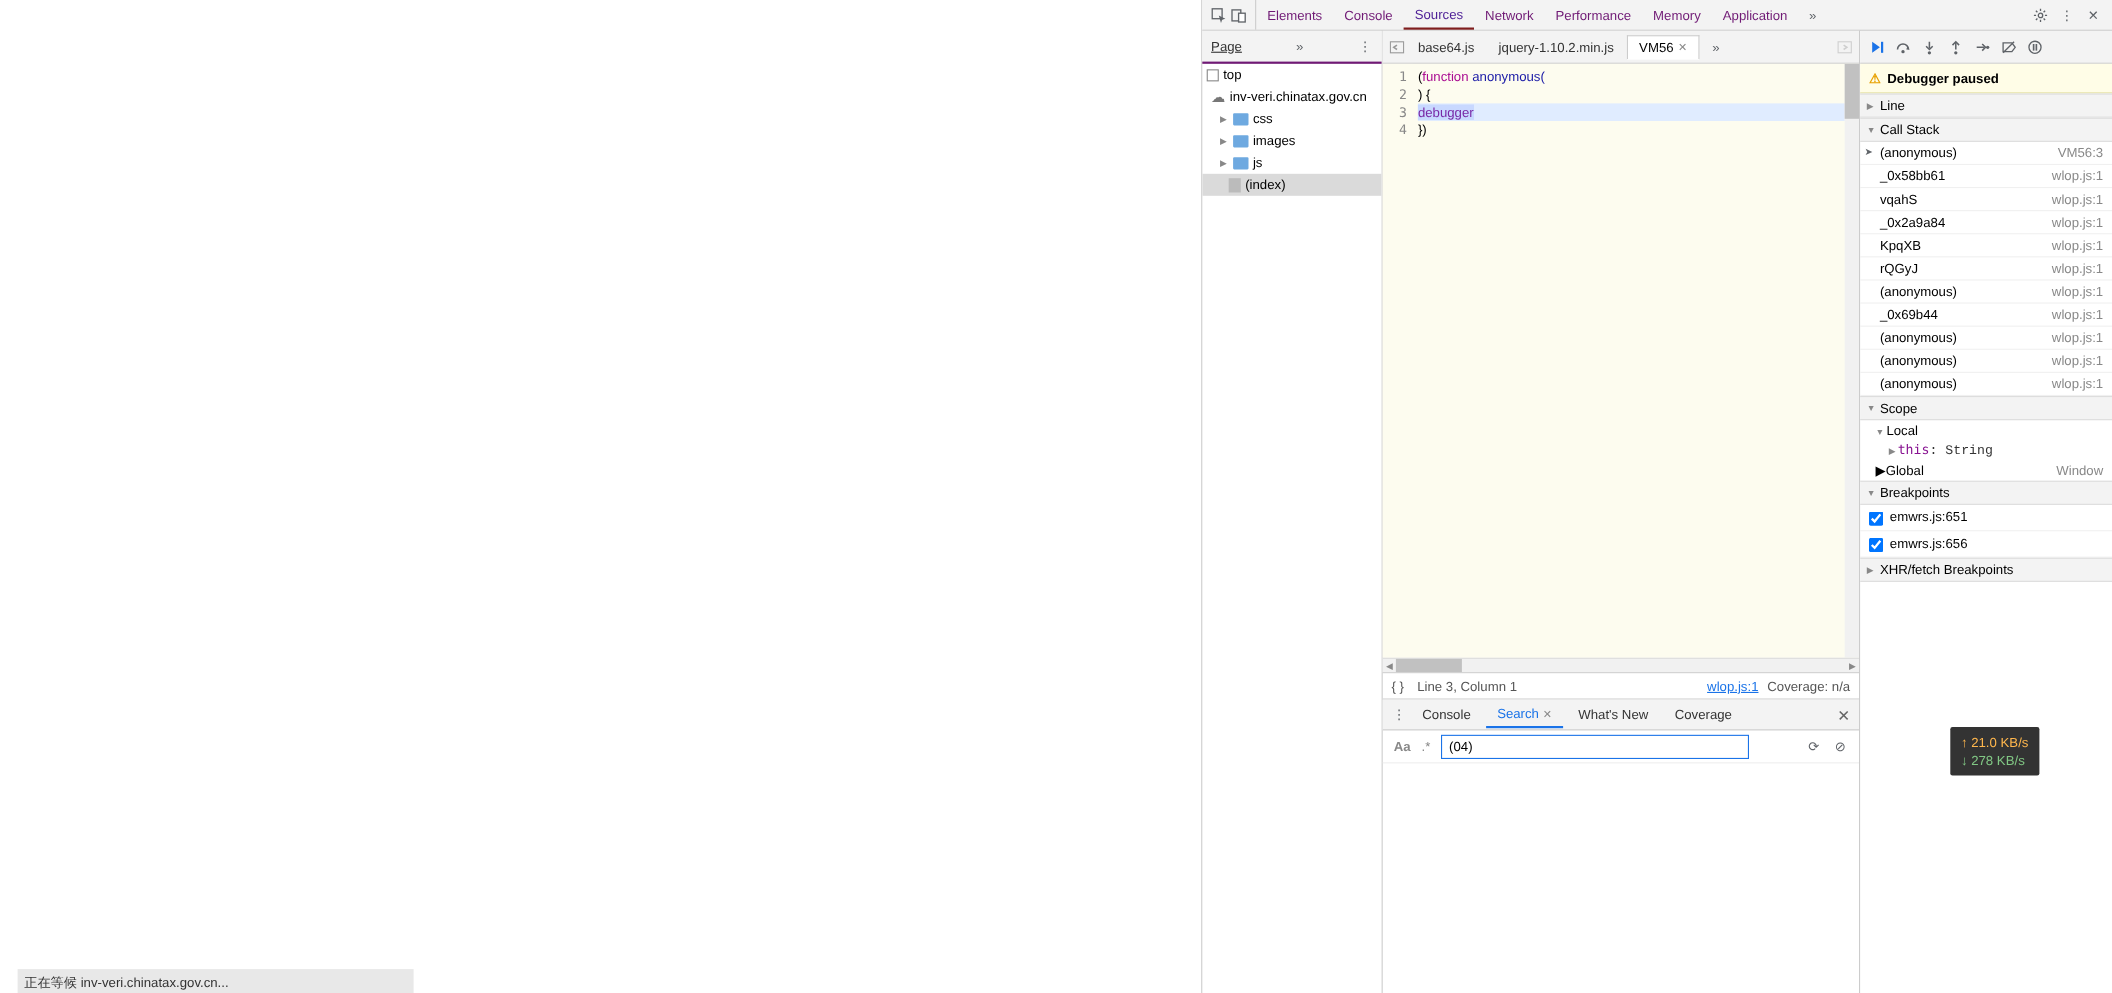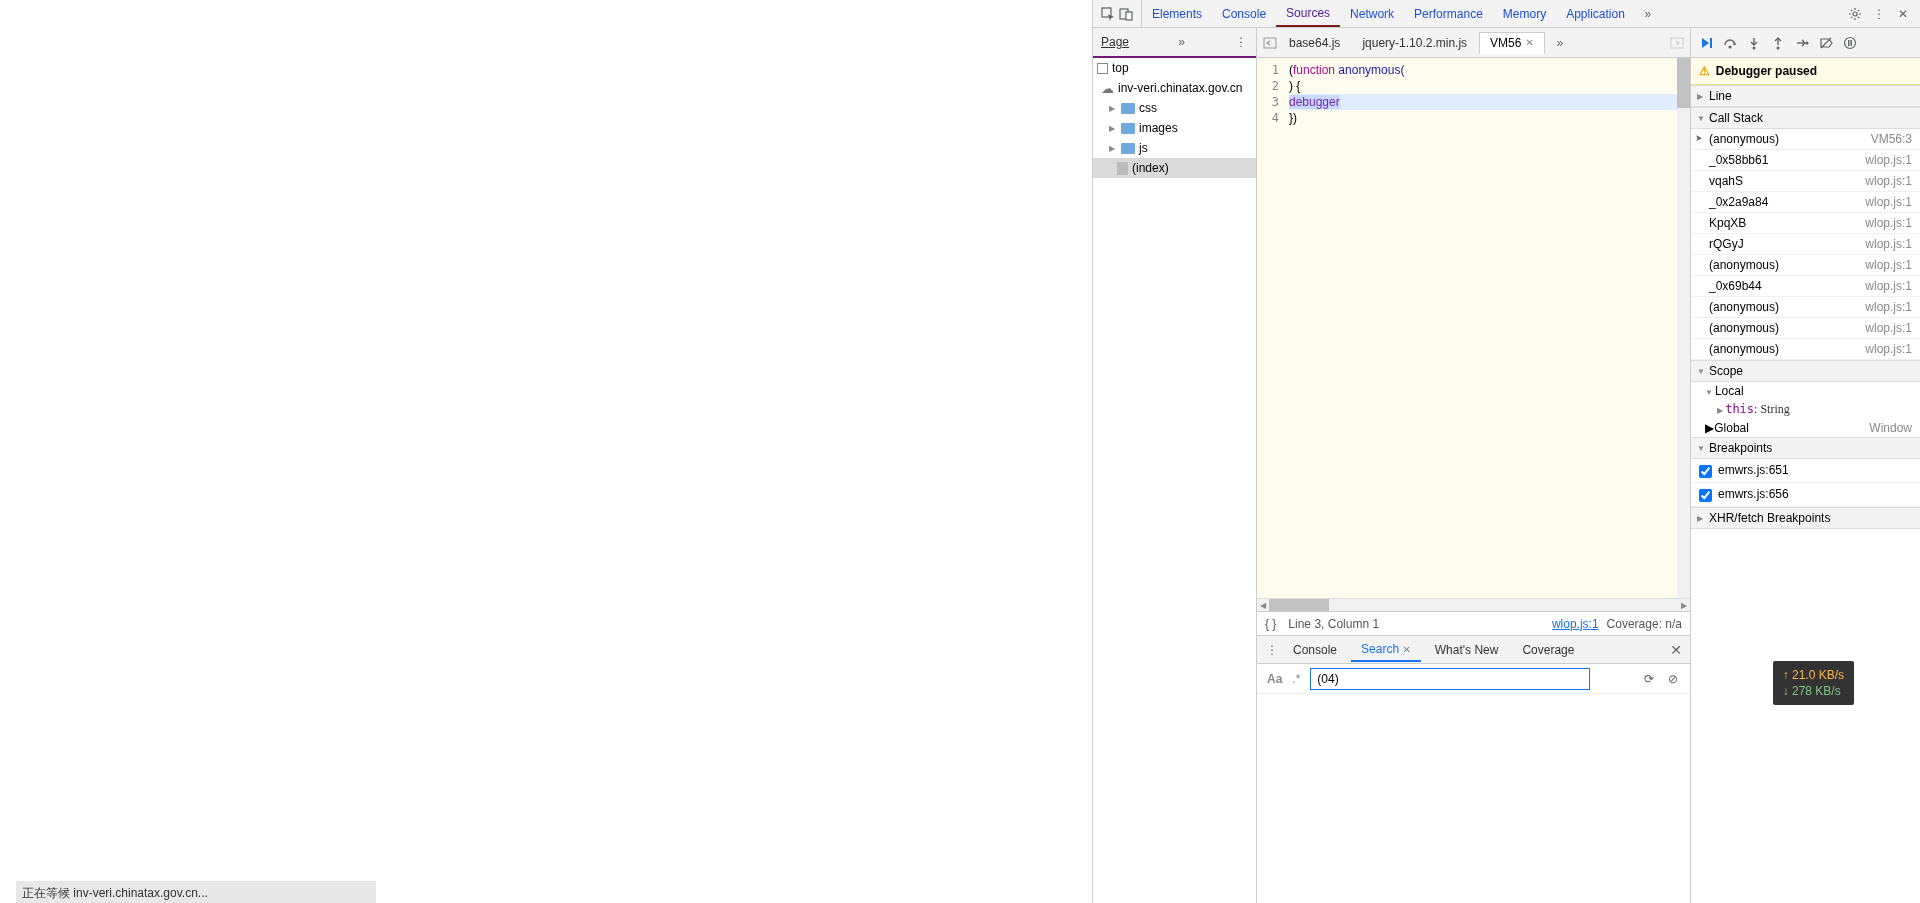--- a/index.html
+++ b/index.html
@@ -3,21 +3,21 @@
 <meta charset="utf-8">
 <style>
 *{margin:0;padding:0;box-sizing:border-box;font-family:"Segoe UI",Arial,sans-serif;font-size:12px}
 body{width:1920px;height:903px;position:relative;background:#fff;overflow:hidden}
 .page-area{position:absolute;left:0;top:0;width:1092px;height:903px;background:#fff}
 .status-bar{position:absolute;left:16px;bottom:0;width:360px;height:22px;background:#e8e8e8;padding:4px 6px;color:#333;font-size:12px}
 .devtools{position:absolute;right:0;top:0;width:828px;height:903px;background:#fff;display:flex;flex-direction:column;border-left:1px solid #ccc}
 .dt-top{height:28px;border-bottom:1px solid #ccc;display:flex;align-items:center;background:#f3f3f3}
 .dt-top .left-icons{display:flex;align-items:center;gap:4px;padding:0 8px;border-right:1px solid #ccc;height:100%}
 .dt-top .tabs{display:flex;align-items:center;height:100%;flex:1}
-.dt-top .tab{padding:0 10px;height:100%;display:flex;align-items:center;color:#1d4ed8;cursor:pointer}
+.dt-top .tab{padding:0 10px;height:100%;display:flex;align-items:center;color:#701a75;cursor:pointer}
 .dt-top .tab.active{color:#4c1d95;border-bottom:2px solid #7f1d1d}
 .dt-top .right-icons{display:flex;align-items:center;gap:10px;padding:0 10px}
 .icon{width:14px;height:14px;display:inline-flex;align-items:center;justify-content:center;color:#5f6368}
 .dt-main{flex:1;display:flex;min-height:0}
 .sources-left{width:164px;border-right:1px solid #ccc;display:flex;flex-direction:column}
 .sl-header{height:30px;border-bottom:2px solid #701a75;display:flex;align-items:center;padding:0 8px;background:#f3f3f3;justify-content:space-between}
 .sl-header .page-tab{text-decoration:underline;color:#333}
 .file-tree{flex:1;overflow:auto;font-size:12px}
 .tree-row{display:flex;align-items:center;height:20px;padding-left:4px;gap:4px;cursor:pointer}
 .tree-row.selected{background:#dadada}
@@ -46,21 +46,21 @@
 .debug-banner{background:#fffde7;padding:6px 8px;display:flex;align-items:center;gap:6px;border-bottom:1px solid #e0dc9a}
 .debug-banner .warn{color:#e8a100;font-weight:bold}
 .section-hdr{background:#f3f3f3;border-top:1px solid #ddd;border-bottom:1px solid #ddd;padding:3px 6px;display:flex;align-items:center;gap:4px;cursor:pointer}
 .stack-row{display:flex;justify-content:space-between;padding:3px 8px 3px 18px;cursor:pointer;border-bottom:1px solid #f0f0f0}
 .stack-row.active{position:relative}
 .stack-row.active::before{content:"➤";position:absolute;left:4px;color:#5f6368;font-size:9px;top:4px}
 .stack-row .loc{color:#888}
 .scope-local{padding:2px 8px 2px 14px}
 .scope-local .tri2{color:#888;font-size:8px;margin-right:2px}
 .scope-this{color:#881391;font-family:Consolas,monospace}
-.scope-type{color:#333;font-family:Liberation Serif, serif}
+.scope-type{color:#333;font-family:Liberation Mono, monospace}
 .scope-global{display:flex;justify-content:space-between;padding:2px 8px 2px 14px}
 .bp-row{display:flex;align-items:flex-start;gap:6px;padding:4px 8px;border-bottom:1px solid #f0f0f0}
 .bp-row input{margin-top:2px}
 .bp-label{flex:1;overflow:hidden}
 .bp-label .sub{color:#666;font-size:11px;white-space:nowrap;overflow:hidden;text-overflow:ellipsis}
 .drawer{height:268px;border-top:1px solid #ccc;display:flex;flex-direction:column}
 .drawer-tabs{height:28px;display:flex;align-items:center;background:#f3f3f3;border-bottom:1px solid #ccc;padding:0 8px;gap:4px}
 .drawer-tab{padding:4px 10px;cursor:pointer;color:#333}
 .drawer-tab.active{color:#1a73e8;border-bottom:2px solid #1a73e8}
 .drawer-close{margin-left:auto;color:#666;cursor:pointer;font-size:14px}

